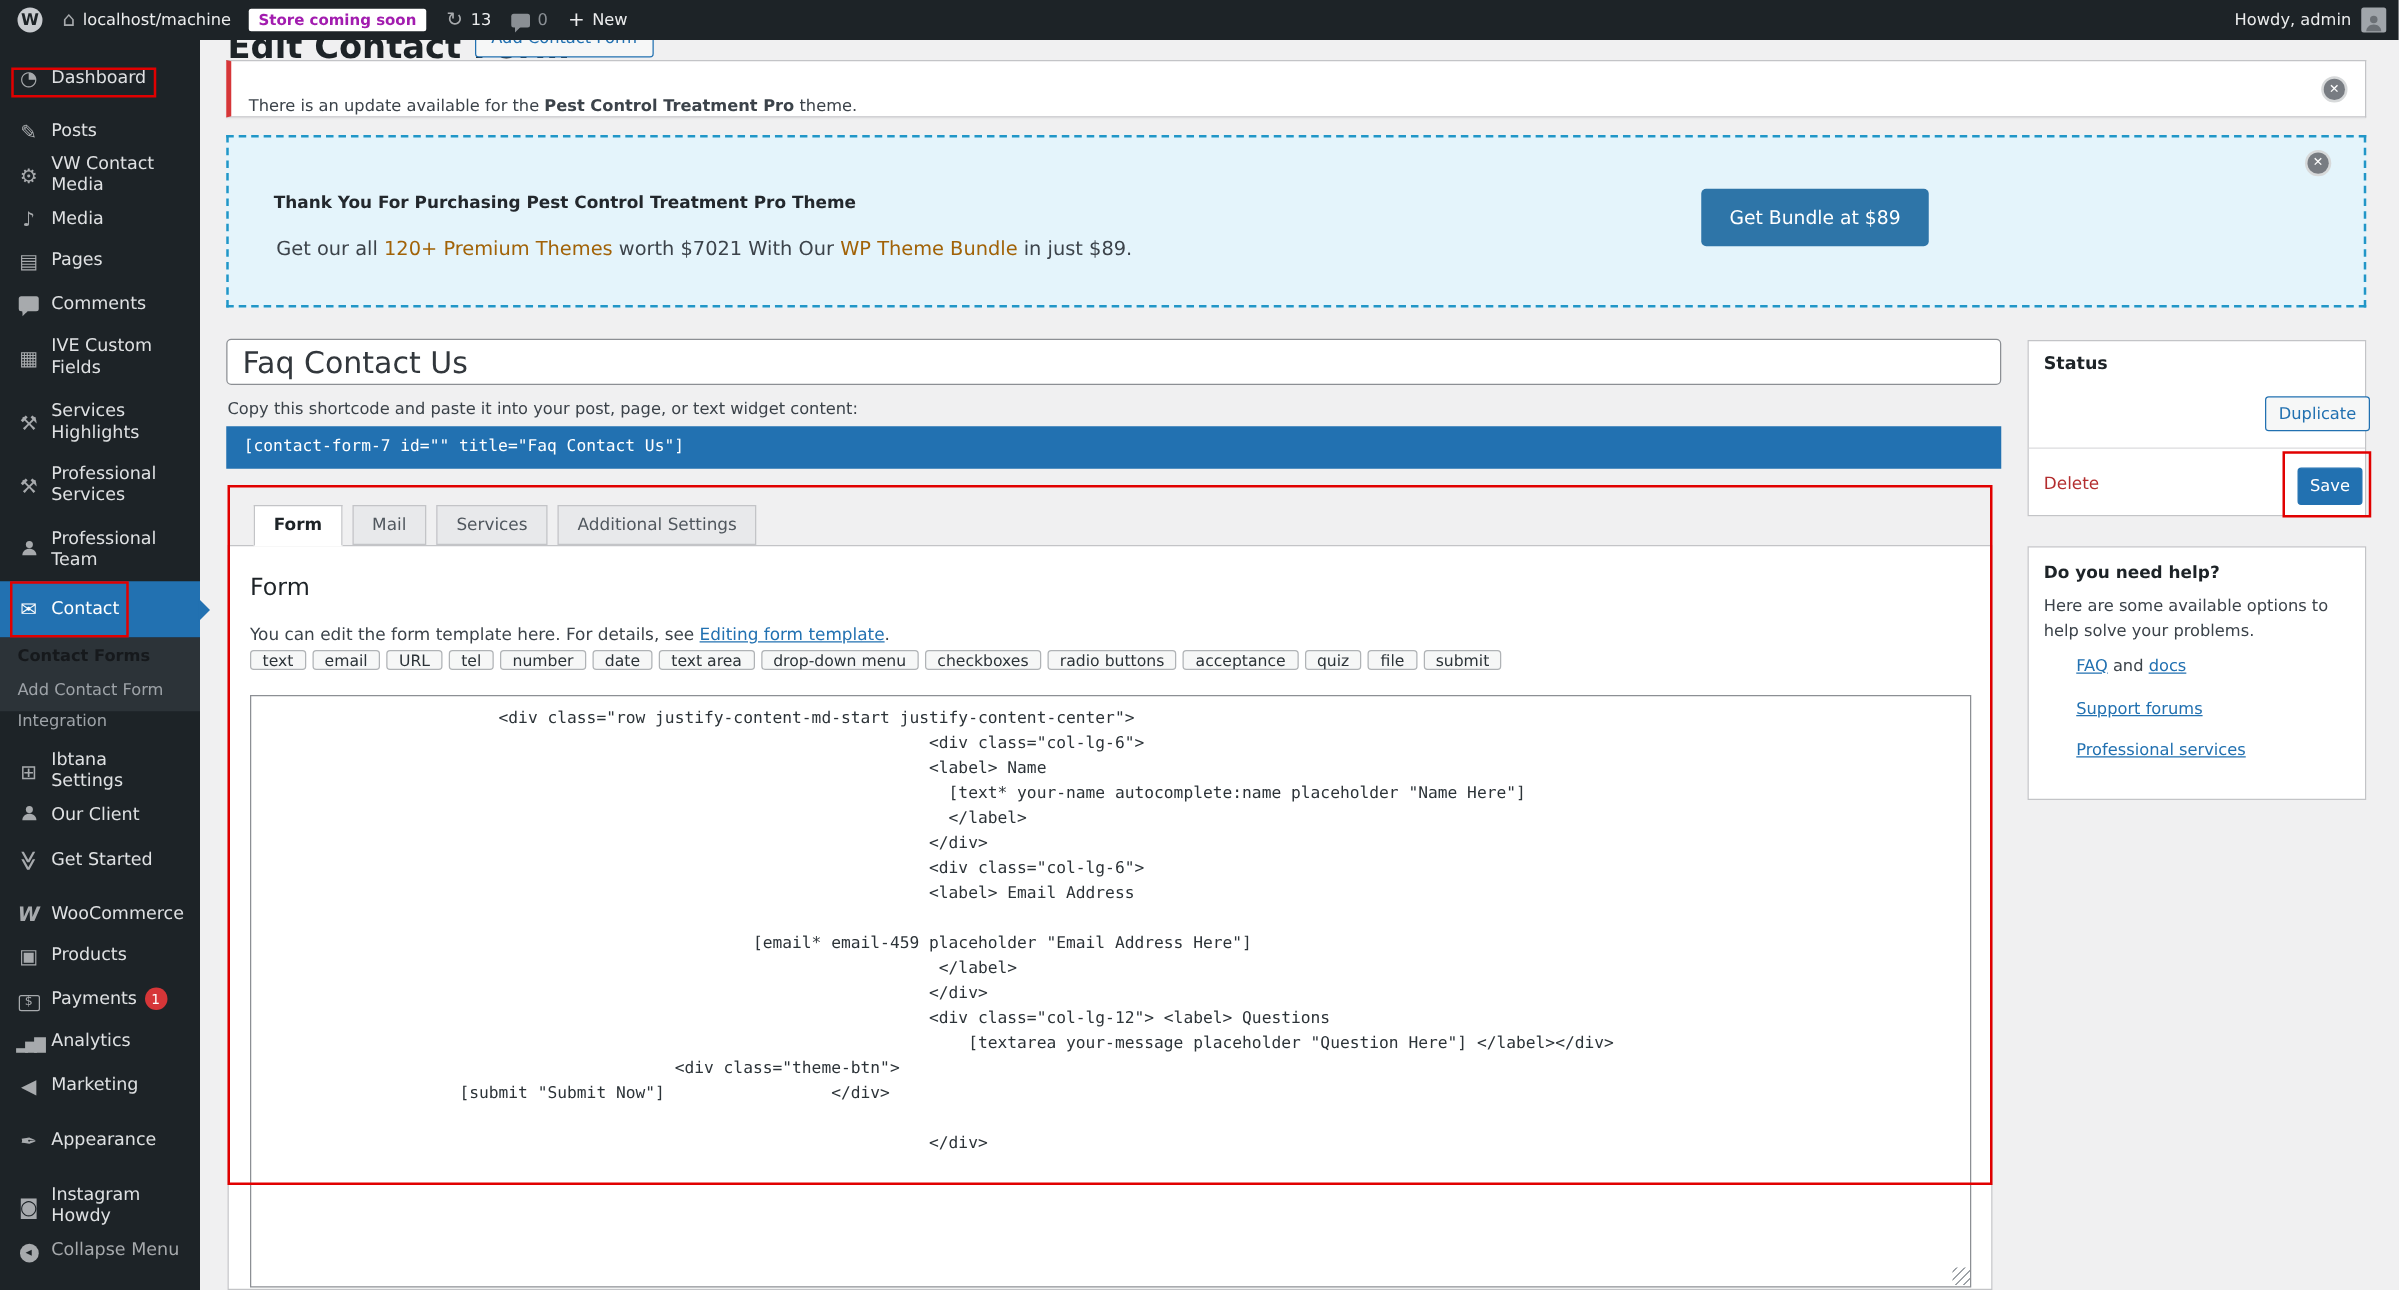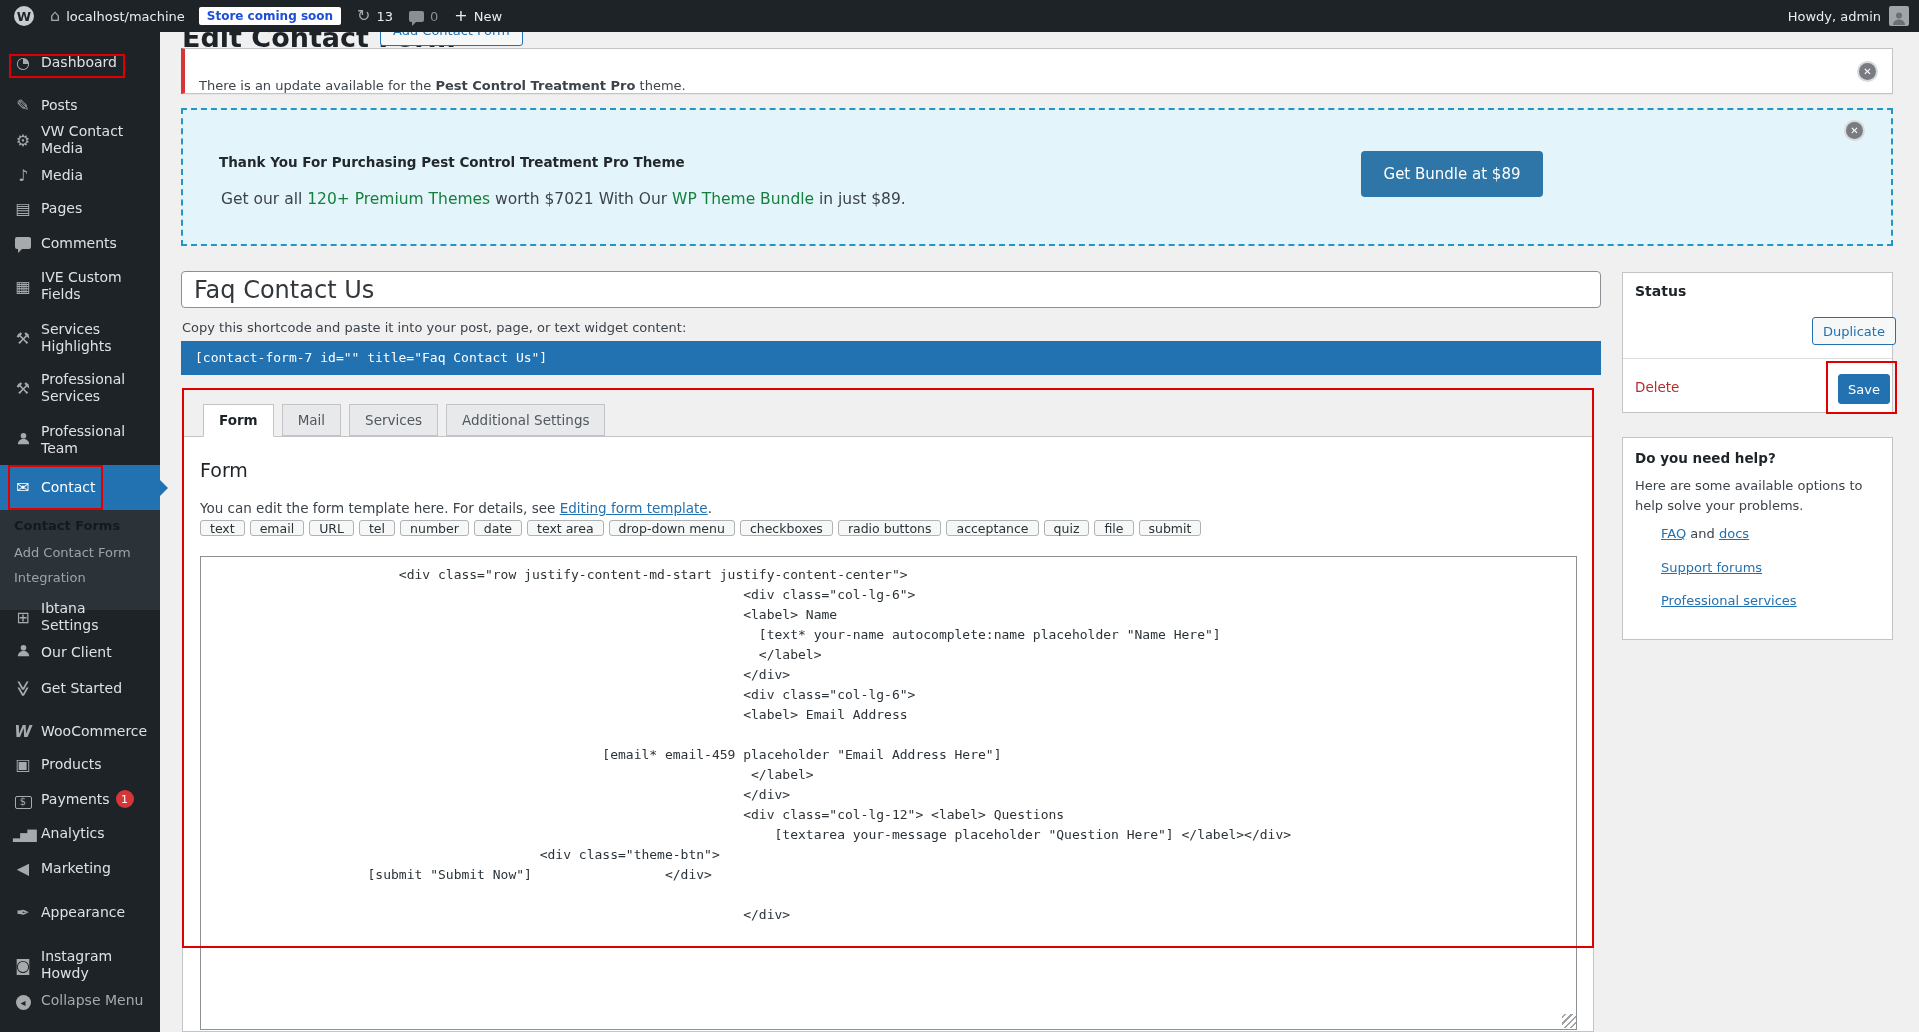--- a/index.html
+++ b/index.html
@@ -11,40 +11,40 @@
   }
   
   #adminbar {
     position:absolute; top:0; left:0; width:1919px; height:32px;
     background:#1d2327; color:#ebeced; display:flex; align-items:center; z-index:60;
   }
   .ab-logo { width:20px; height:20px; border-radius:50%; background:#c8cbcf; color:#1d2327;
     font-weight:bold; font-size:13px; display:flex; align-items:center; justify-content:center; margin-left:14px;}
   .ab-item { margin-left:16px; display:flex; align-items:center; gap:6px; font-size:13px; color:#ebeced; }
   .ab-icon { font-size:16px; line-height:1; color:#a7aaad; }
-  .ab-badge { background:#ffffff; color:#1d4ed8; font-size:12px; font-weight:bold;
+  .ab-badge { background:#ffffff; color:#a21caf; font-size:12px; font-weight:bold;
     padding:2px 8px; border-radius:2px; margin-left:14px; }
   .bubble { width:15px; height:11px; background:#8a8f94; border-radius:2px; position:relative; display:inline-block;}
   .bubble::after { content:''; position:absolute; left:3px; bottom:-4px;
     border:3px solid transparent; border-top-color:#8a8f94; border-left-color:#8a8f94; }
   .ab-count-muted { color:#8a8f94; }
   .ab-right { margin-left:auto; display:flex; align-items:center; }
   .avatar { width:20px; height:20px; background:#a0a5aa; border-radius:2px; margin:0 10px 0 8px;
     display:flex; align-items:flex-end; justify-content:center; overflow:hidden;}
   
   #sidebar { position:absolute; top:32px; left:0; width:160px; height:1000px; background:#1d2327; z-index:40; }
   .menu-item { position:absolute; left:0; width:160px; display:flex; align-items:center;
     color:#dfe1e3; font-size:14px; cursor:pointer; }
   .menu-item .mi { width:20px; margin:0 8px 0 13px; text-align:center; color:#a7aaad; font-size:16px; flex:none; }
   .menu-item .ml { width:106px; line-height:17px; }
   .menu-item.active { background:#2271b1; color:#fff; }
   .menu-item.active .mi { color:#fff; }
   .menu-item.active::after { content:''; position:absolute; right:-8px; top:50%; margin-top:-9px;
     border:9px solid transparent; border-left-color:#2271b1; border-right-width:0;}
-  #submenu { position:absolute; top:478px; left:0; width:160px; height:100px; background:#2c3338; padding-top:4px;}
+  #submenu { position:absolute; top:478px; left:0; width:160px; height:59px; background:#2c3338; padding-top:4px;}
   .sub-item { position:absolute; left:14px; font-size:13px; color:#9ea3a8; cursor:pointer;}
   .sub-item.current { color:#16191c; font-weight:bold; }
   .badge-red { background:#d63638; color:#fff; border-radius:50%; width:18px; height:18px;
     display:inline-flex; align-items:center; justify-content:center; font-size:11px; margin-left:6px; flex:none;}
   .icon-dollar { display:inline-block; width:17px; height:13px; border:1.5px solid #a7aaad; border-radius:2px;
     color:#a7aaad; font-size:10px; line-height:10px; text-align:center; }
   .icon-bars { letter-spacing:-2px; font-size:12px; color:#a7aaad; }
   .icon-chevrons { display:inline-block; transform:rotate(90deg); font-weight:bold; }
   .icon-collapse { display:inline-block; width:15px; height:15px; border-radius:50%; background:#a7aaad;
     color:#1d2327; font-size:10px; line-height:15px; text-align:center; }
@@ -60,21 +60,21 @@
   #notice { position:absolute; left:181px; top:48px; width:1712px; height:46px; background:#fff;
     border:1px solid #c3c4c7; border-left:4px solid #d63638; box-shadow:0 1px 1px rgba(0,0,0,.04);
     display:flex; align-items:flex-end; padding-left:14px; color:#3c434a; z-index:5;}
   .closer { position:absolute; width:17px; height:17px; border-radius:50%; background:#787c82;
     color:#fff; font-size:10px; font-weight:bold; text-align:center; line-height:17px;
     box-shadow:0 0 0 2px #d7d9da; cursor:pointer; }
   #promo { position:absolute; left:181px; top:108px; width:1712px; height:138px;
     background:#e4f4fb; border:2px dashed #2196c7; z-index:5;}
   #promo-title { position:absolute; left:36px; top:44px; font-weight:bold; font-size:13.5px; color:#23282d; }
   #promo-line { position:absolute; left:38px; top:80px; font-size:15.5px; color:#3c434a; }
-  .promo-link { color:#15803d; cursor:pointer; }
+  .promo-link { color:#a16207; cursor:pointer; }
   #promo-btn { position:absolute; left:1178px; top:41px; width:182px; height:46px; background:#2e75a8;
     border:none; border-radius:4px; color:#fff; font-size:15px; font-family:inherit; cursor:pointer;}
   #title-input { position:absolute; left:181px; top:271px; width:1420px; height:37px;
     border:1px solid #8c8f94; border-radius:4px; background:#fff; color:#32373c;
     font-size:24px; font-family:"DejaVu Sans",sans-serif; padding:0 12px; }
   #sc-hint { position:absolute; left:182px; top:320px; font-size:13px; color:#3c434a; }
   #sc-bar { position:absolute; left:181px; top:341px; width:1420px; height:34px; background:#2271b1;
     color:#fff; font-family:"DejaVu Sans Mono",monospace; font-size:13px; line-height:34px; padding:0 14px;
     cursor:text; }
   

